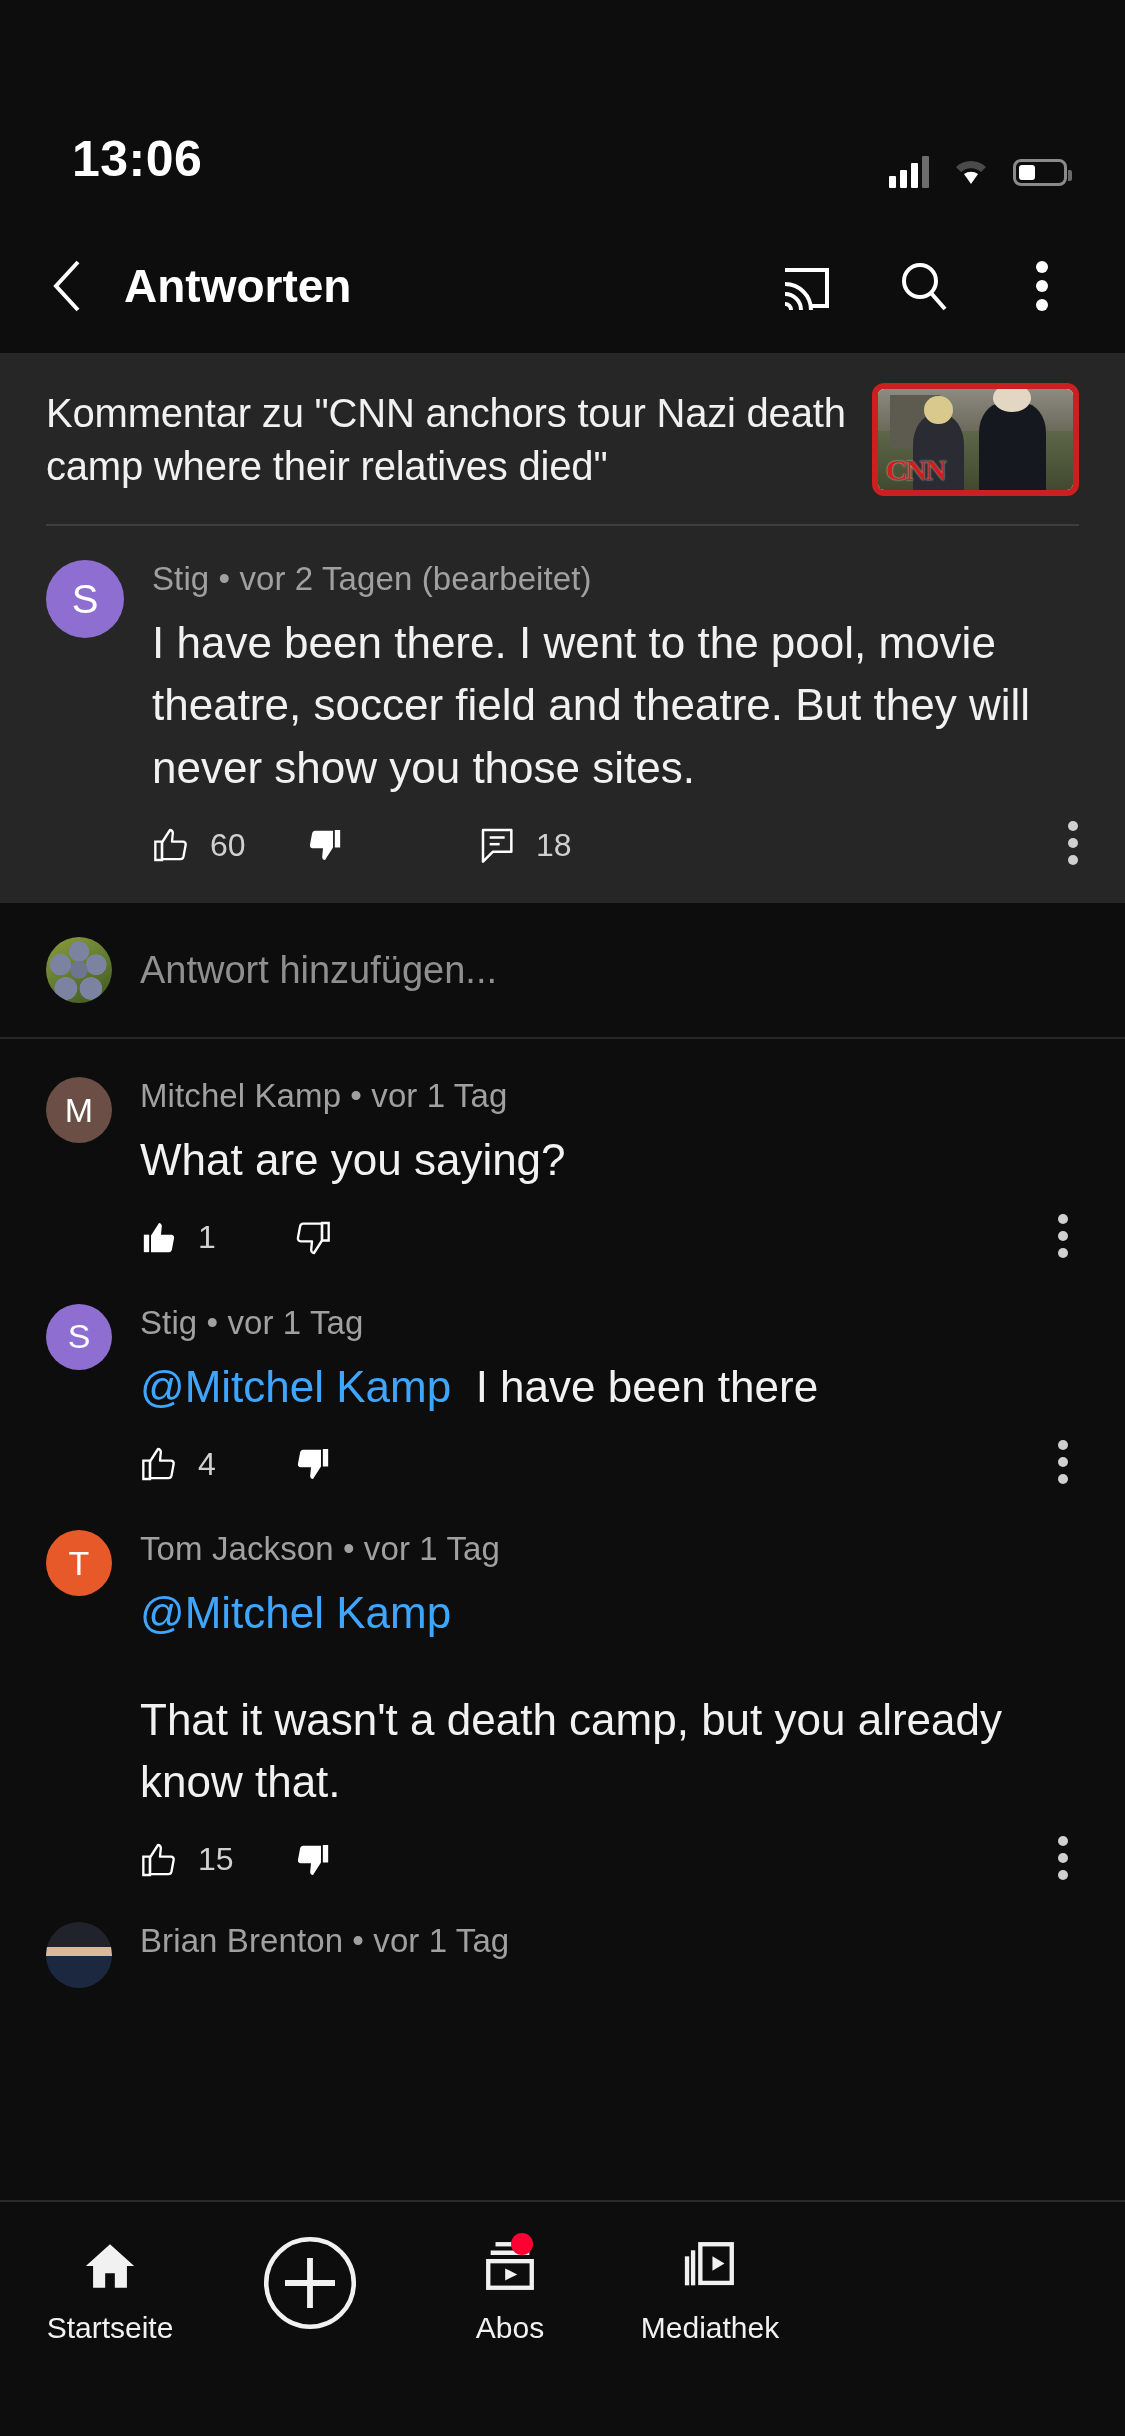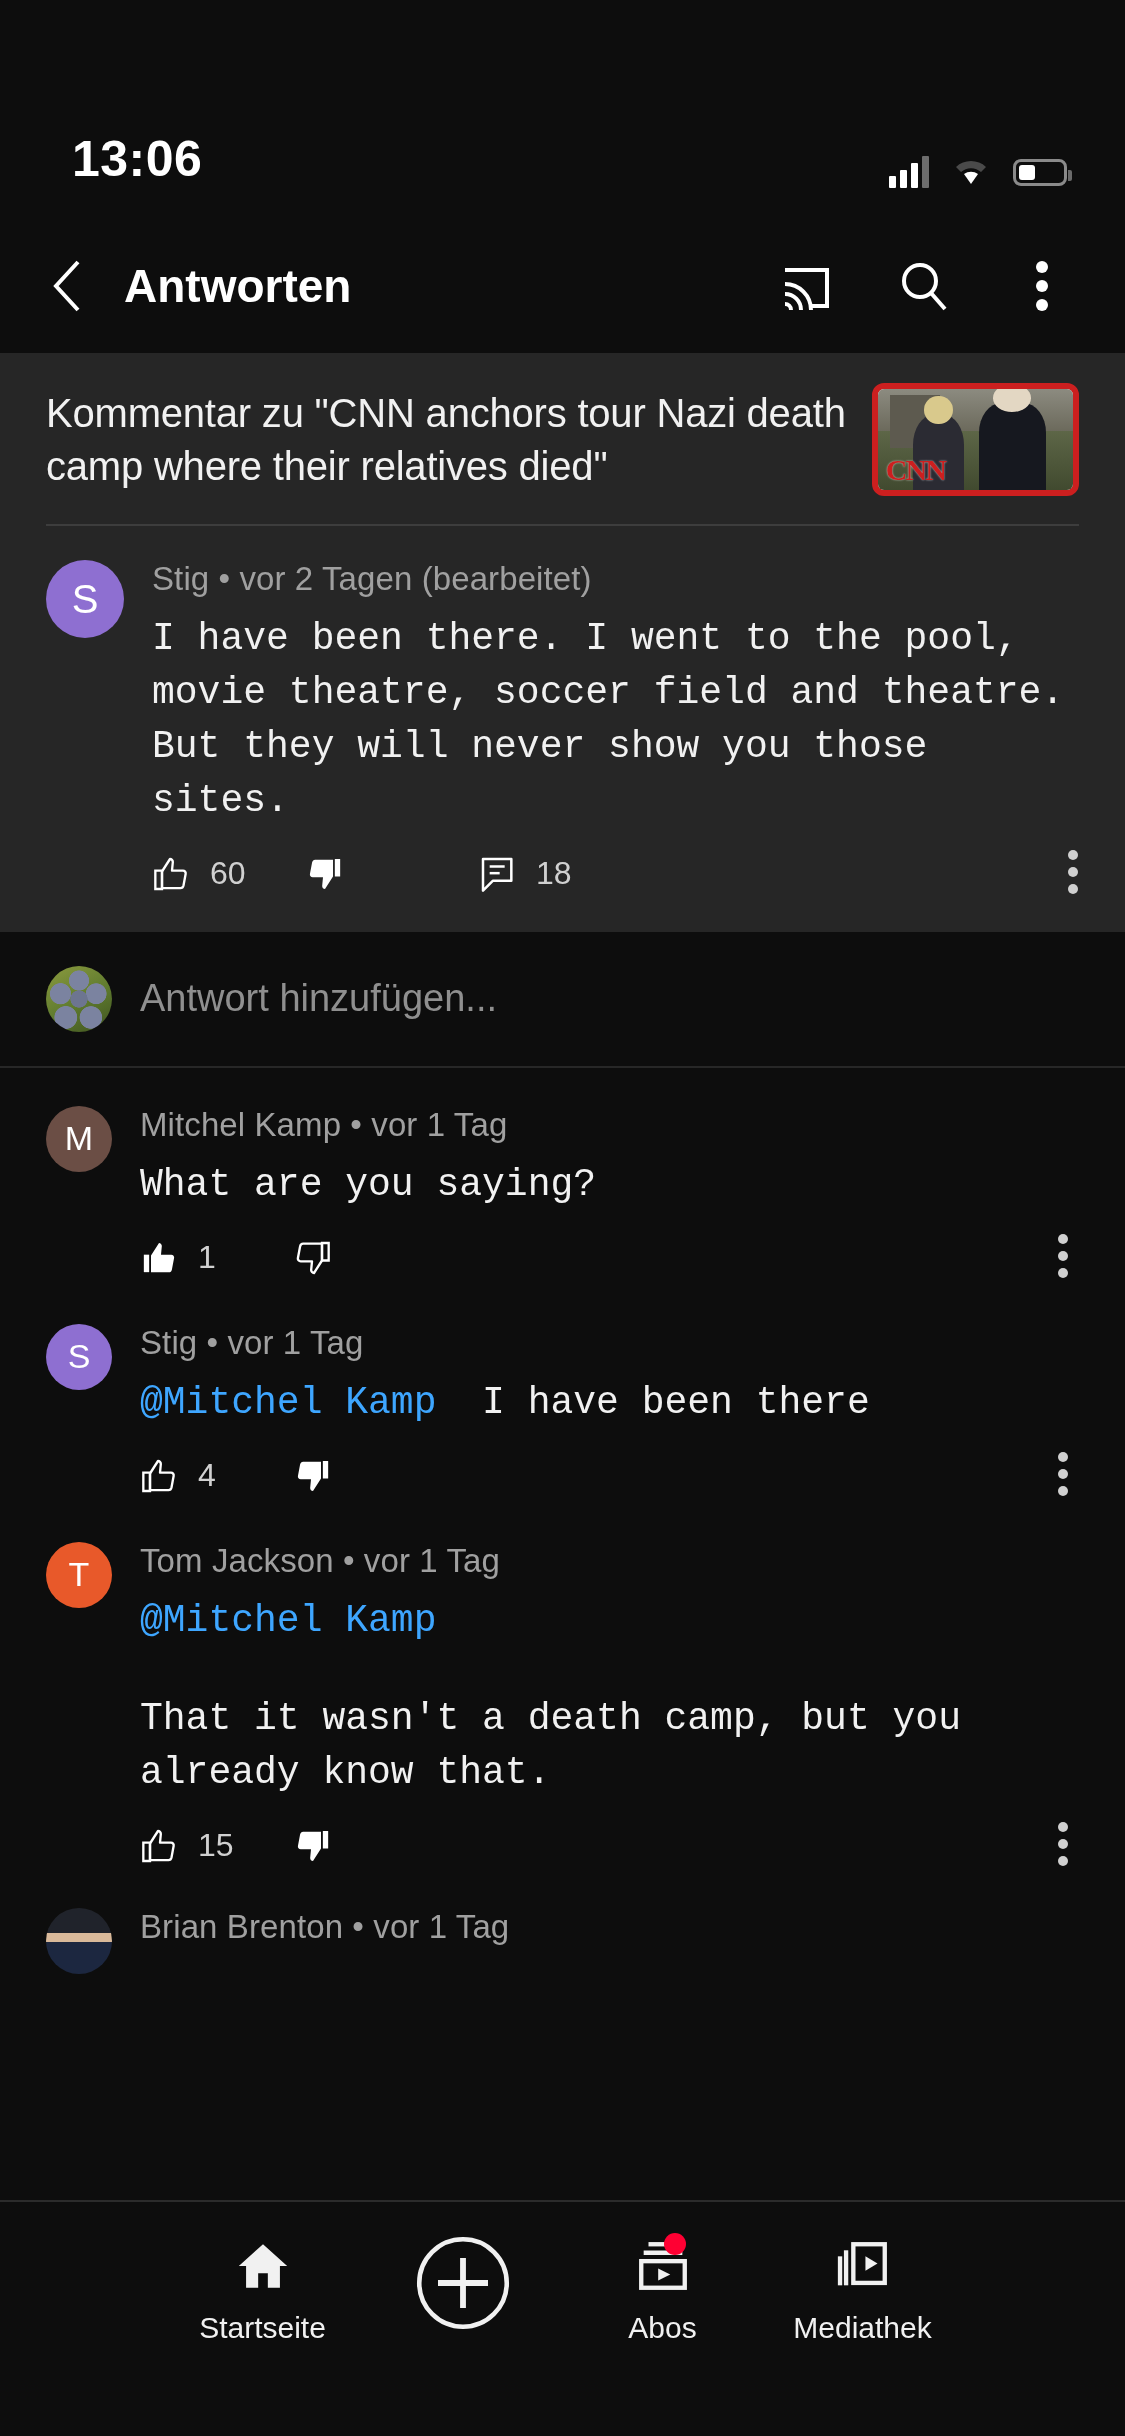--- a/index.html
+++ b/index.html
@@ -86,21 +86,21 @@
       radial-gradient(circle at 50% 50%, #6d7590 0 18%, transparent 19%),
       radial-gradient(circle at 50% 22%, #7b83a0 0 16%, transparent 17%),
       radial-gradient(circle at 76% 42%, #7b83a0 0 16%, transparent 17%),
       radial-gradient(circle at 68% 78%, #7b83a0 0 16%, transparent 17%),
       radial-gradient(circle at 30% 78%, #7b83a0 0 16%, transparent 17%),
       radial-gradient(circle at 22% 42%, #7b83a0 0 16%, transparent 17%),
       linear-gradient(150deg,#8c9b3f,#5e7a2e 55%,#3f5220);
   }
   .c-body { flex:1; min-width:0; }
   .c-meta { color:#a0a0a0; font-size:33px; margin-bottom:14px; letter-spacing:0.1px; }
-  .c-text { color:#f1f1f1; font-size:38px; line-height:1.42;font-family:Liberation Mono, monospace; }
+  .c-text { color:#f1f1f1; font-size:44px; line-height:1.42; }
   .mention { color:#3ea6ff; }
   .c-actions { display:flex; align-items:center; margin-top:26px; position:relative; }
   .act { display:flex; align-items:center; gap:18px; min-width:96px; }
   .act .cnt { color:#d0d0d0; font-size:32px; }
   .gap-a { width:56px; }
   .gap-b { width:78px; }
   .kebab-right { position:absolute; right:0; top:50%; transform:translateY(-50%); }
 
   .reply-box {
     background:#0d0d0d; padding:34px 46px; display:flex; align-items:center; gap:28px;
@@ -109,21 +109,21 @@
   .reply-placeholder { color:#8f8f8f; font-size:38px; }
 
   .replies { padding:0 46px; }
   .reply { padding:38px 0 8px 0; }
   .reply .c-body { padding-right:10px; }
 
   
   .bottom-nav {
     position:absolute; left:0; right:0; bottom:106px; height:178px;
     background:#0d0d0d; border-top:2px solid #2b2b2b;
-    display:flex; align-items:center; justify-content:center; padding:0 10px;
+    display:flex; align-items:center; justify-content:flex-start; padding:0 10px;
   }
   .nav-item { display:flex; flex-direction:column; align-items:center; gap:14px; width:200px; position:relative; }
   .nav-label { color:#f1f1f1; font-size:30px; }
   .nav-ico { height:62px; display:flex; align-items:center; justify-content:center; position:relative; }
   .badge-dot {
     position:absolute; width:22px; height:22px; border-radius:50%; background:#ff0033;
     top:-2px; right:6px;
   }
   .home-indicator {
     position:absolute; bottom:36px; left:50%; transform:translateX(-50%);

